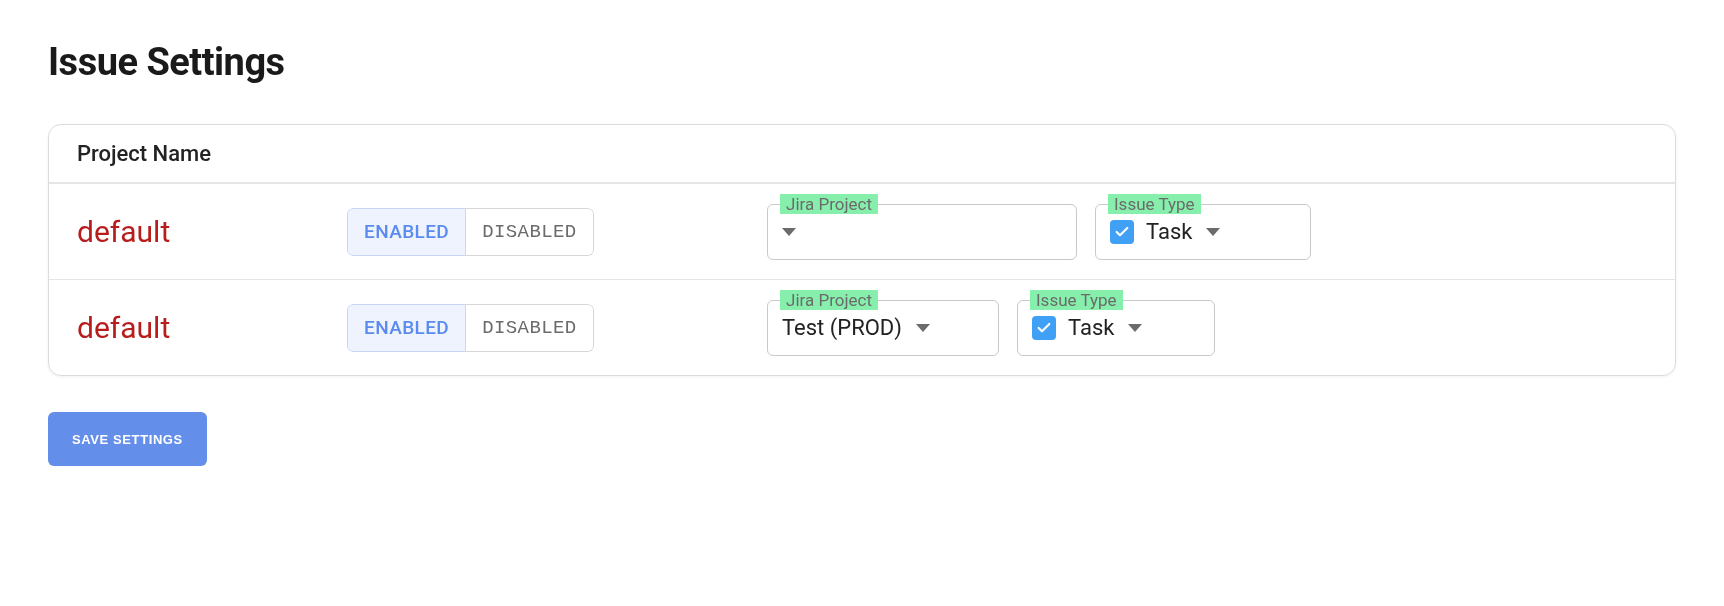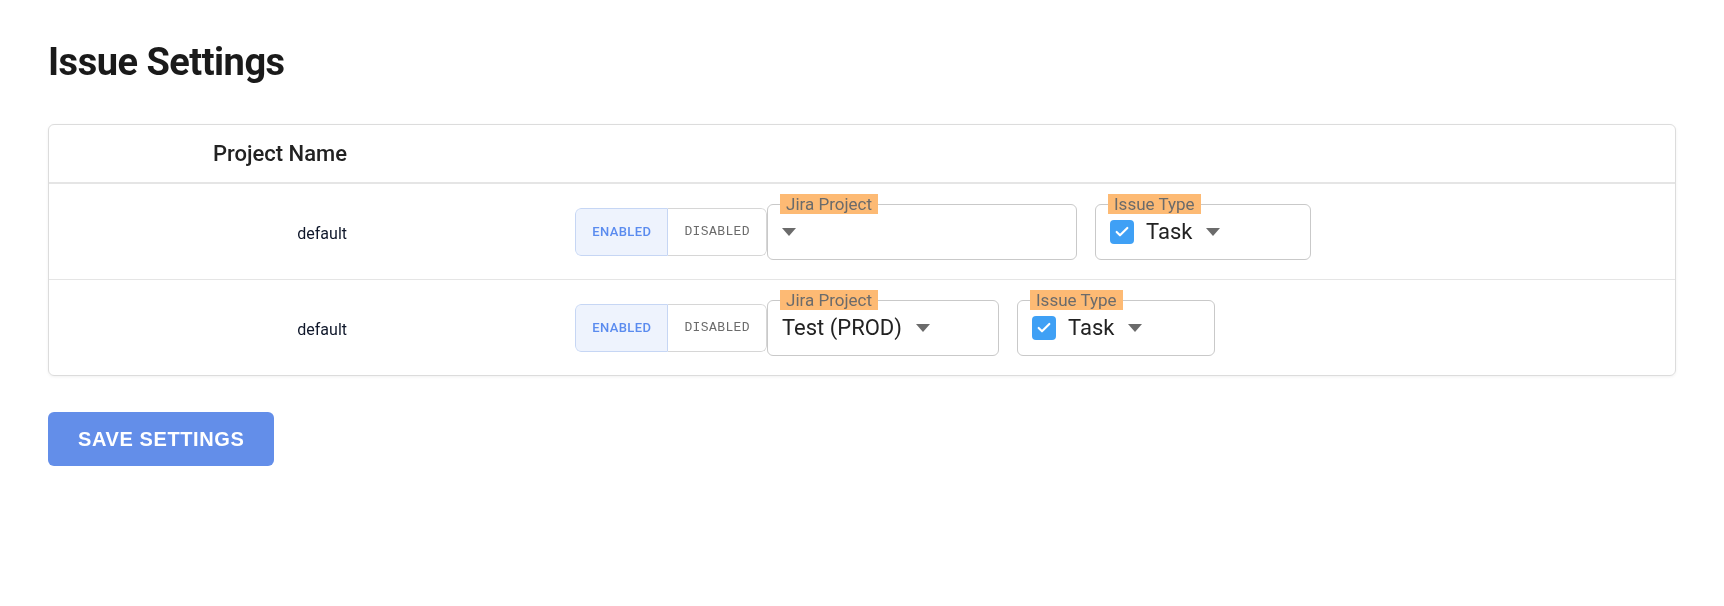--- a/index.html
+++ b/index.html
@@ -13,55 +13,54 @@
   }
   .page-title {
     font-size: 38px;
     font-weight: 700;
     letter-spacing: -0.5px;
     margin: 0 0 40px 0;
   }
   .settings-table {
     width: 100%;
     border: 1px solid #dcdcdc;
-    border-radius: 6px;
+    border-radius: 13px;
     box-shadow: 0 1px 3px rgba(0,0,0,0.06);
     overflow: visible;
-    text-align: right;
   }
   .table-header, .table-row {
     display: flex;
     align-items: center;
     padding: 0 28px;
   }
   .table-header {
     height: 58px;
     border-bottom: 1px solid #e5e5e5;
   }
   .table-row {
     height: 96px;
     border-top: 1px solid #e5e5e5;
   }
   .table-row:first-of-type { border-top: none; }
   .col-project { width: 270px; font-size: 22px; }
   .col-status  { width: 420px; font-size: 22px; }
   .col-prefs   { flex: 1; font-size: 22px; display: flex; align-items: center; gap: 18px; }
   .th { font-weight: 500; font-size: 22px; color: #222; }
-  .project-name { font-size: 16px; color: #0f172a; }
+  .project-name { font-size: 30px; color: #b91c1c; }
 
   
   .toggle-group {
     display: inline-flex;
     border-radius: 6px;
     overflow: hidden;
   }
   .toggle-btn {
     height: 48px;
     padding: 0 16px;
-    font-size: 13px;
+    font-size: 19px;
     font-weight: 500;
     letter-spacing: 0.4px;
     display: inline-flex;
     align-items: center;
     justify-content: center;
     border: 1px solid #d6d6d6;
     background: #fff;
     color: #6b6b6b;
     cursor: pointer;
     user-select: none;
@@ -84,21 +83,21 @@
     display: inline-flex;
     align-items: center;
     cursor: pointer;
     background: #fff;
   }
   .field-legend {
     position: absolute;
     top: -11px;
     left: 12px;
     padding: 0 6px;
-    background: #fdba74;
+    background: #86efac;
     font-size: 17px;
     color: #6b6b6b;
     white-space: nowrap;
   }
   .field-value {
     font-size: 22px;
     color: #222;
     margin-right: 14px;
     white-space: nowrap;
   }
@@ -126,24 +125,24 @@
     flex: 0 0 auto;
   }
   .check-box svg { width: 16px; height: 16px; }
 
   .save-btn {
     margin-top: 36px;
     display: inline-flex;
     align-items: center;
     justify-content: center;
     height: 54px;
-    padding: 0 30px;
+    padding: 0 24px;
     background: #638ee9;
     color: #ffffff;
-    font-size: 20px;
+    font-size: 13px;
     font-weight: 700;
     letter-spacing: 0.6px;
     border: none;
     border-radius: 6px;
     cursor: pointer;
   }
 </style>
 </head>
 <body>
 

